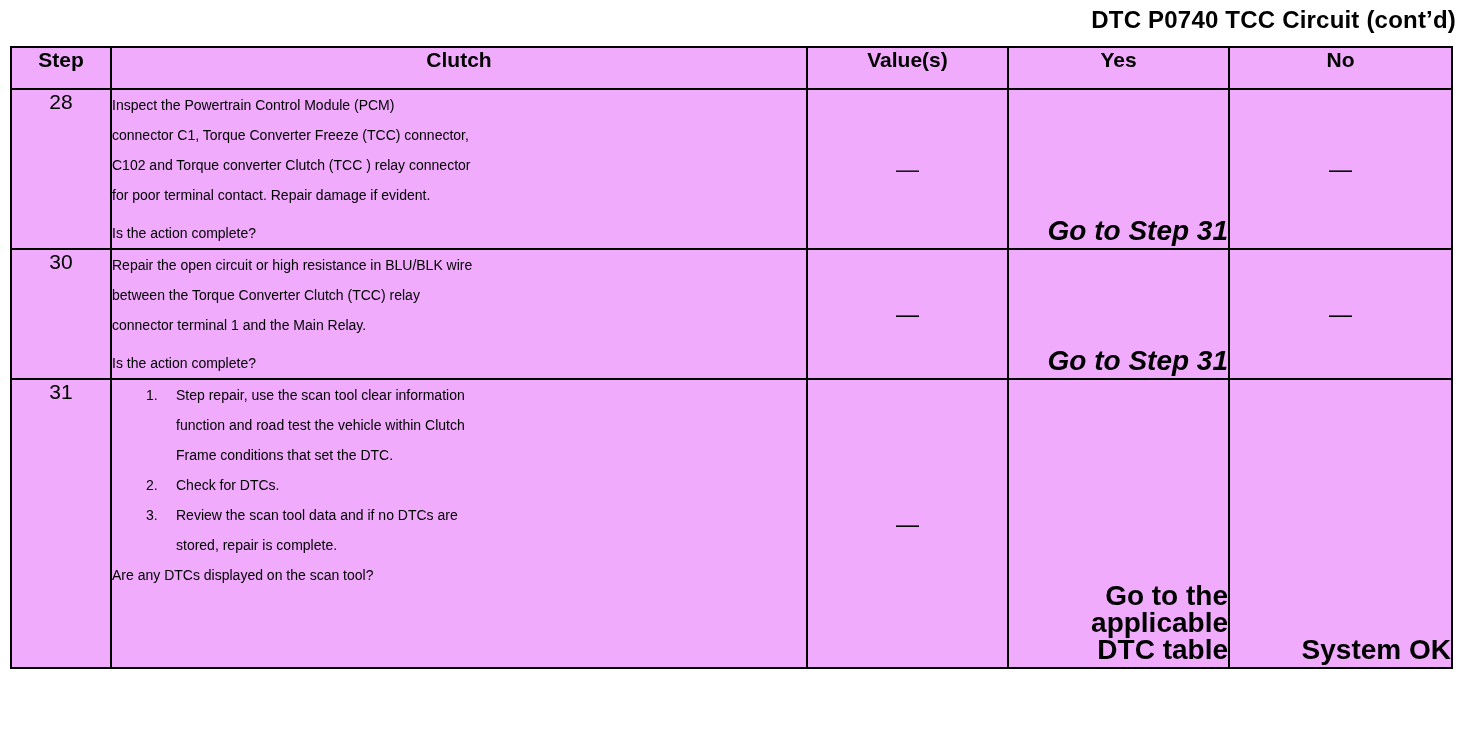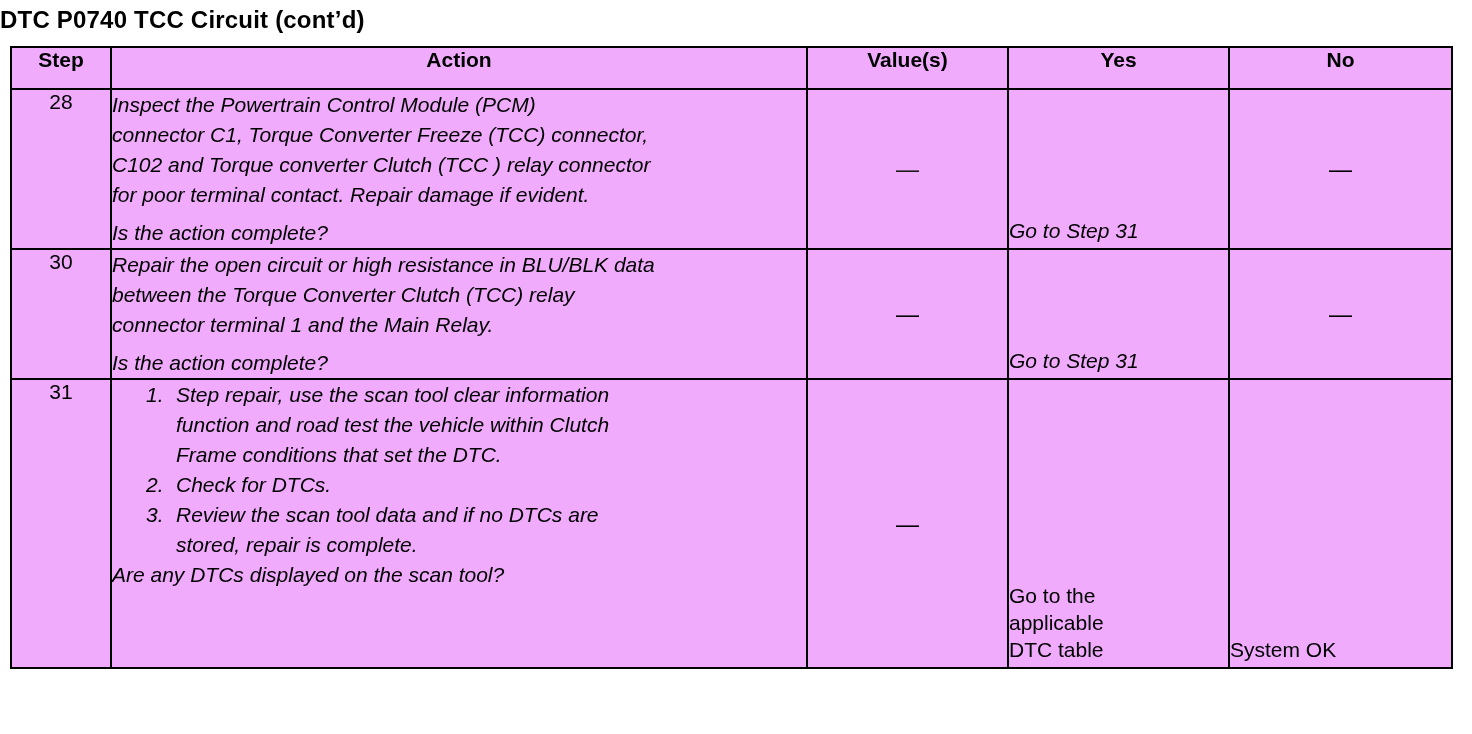--- a/index.html
+++ b/index.html
@@ -10,25 +10,25 @@
   }
   body {
     width: 1472px;
     height: 734px;
     font-family: "Liberation Sans", sans-serif;
     color: #000000;
     overflow: hidden;
   }
 
   #page-title {
-    text-align: left;
+    text-align: right;
     font-size: 24px;
     font-weight: bold;
     letter-spacing: 0.2px;
-    margin: 3px 8px 0 0;
+    margin: 3px 16px 0 0;
     height: 36px;
     line-height: 34px;
   }
 
   .table-wrap {
     position: absolute;
     left: 10px;
     top: 46px;
     width: 1441px;
   }
@@ -64,23 +64,22 @@
   }
 
   td.step-cell {
     text-align: center;
     vertical-align: middle;
     font-size: 21px;
   }
 
   td.action-cell {
     padding: 7px 4px 6px 8px;
-    font-size: 21px;
+    font-size: 14px;
     line-height: 30px;
-    font-style: italic;
   }
 
   td.action-cell .line {
     white-space: nowrap;
   }
 
   td.action-cell .gap {
     height: 8px;
   }
 
@@ -121,44 +120,45 @@
     text-align: center;
     font-size: 23px;
     line-height: 1;
   }
   .dash-faint { color: #1a1a1a; }
 
   .bottom-text {
     position: absolute;
     left: 0; right: 0;
     bottom: 4px;
-    text-align: left;
-    font-size: 21px;
+    text-align: right;
+    font-size: 28px;
     line-height: 27px;
+    font-weight: bold;
   }
   .italic { font-style: italic; }
 </style>
 </head>
 <body>
 
 <div id="page-title">DTC P0740 TCC Circuit (cont’d)</div>
 
 <div class="table-wrap">
   <table class="dtc">
     <colgroup>
       <col class="c-step">
         <col class="c-action">
         <col class="c-value">
         <col class="c-yes">
         <col class="c-no">
     </colgroup>
     <thead>
       <tr>
         <th>Step</th>
-        <th>Action</th>
+        <th>Clutch</th>
         <th>Value(s)</th>
         <th>Yes</th>
         <th>No</th>
       </tr>
     </thead>
     <tbody>
 
       <tr style="height:131px;">
         <td class="step-cell">28</td>
         <td class="action-cell">
@@ -177,21 +177,21 @@
         </td>
         <td class="no-cell">
           <div class="vcenter-dash">—</div>
         </td>
       </tr>
 
 
       <tr style="height:107px;margin-top:36px;">
         <td class="step-cell">30</td>
         <td class="action-cell">
-          <div class="line">Repair the open circuit or high resistance in BLU/BLK data</div>
+          <div class="line">Repair the open circuit or high resistance in BLU/BLK wire</div>
           <div class="line">between the Torque Converter Clutch (TCC) relay</div>
           <div class="line">connector terminal 1 and the Main Relay.</div>
           <div class="gap"></div>
           <div class="line">Is the action complete?</div>
         </td>
         <td class="value-cell">
           <div class="vcenter-dash">—</div>
         </td>
         <td class="yes-cell">
           <div class="bottom-text italic">Go to Step 31</div>

